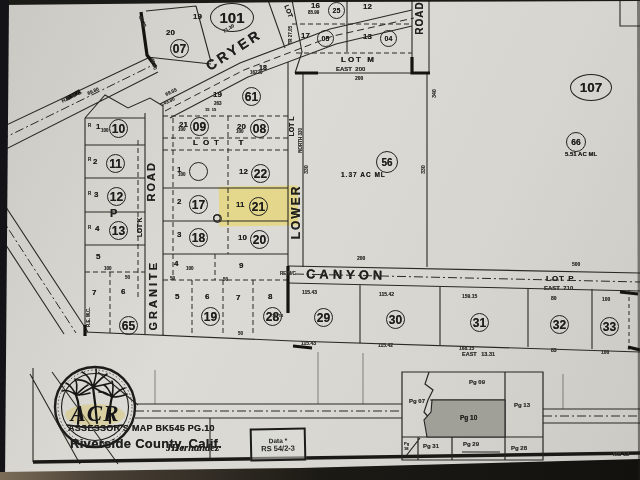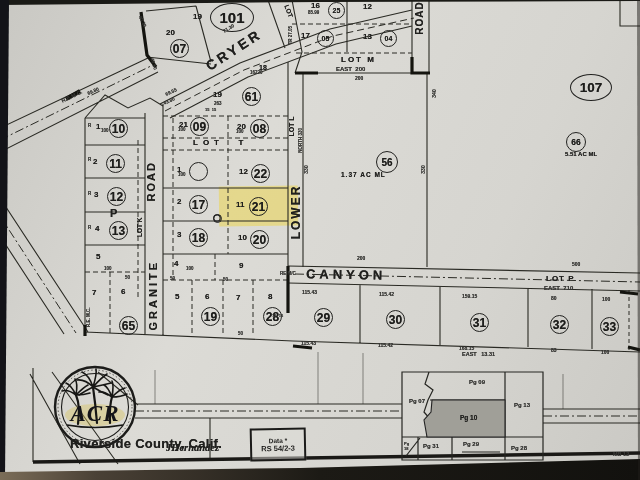--- a/index.html
+++ b/index.html
@@ -220,20 +220,21 @@
   <span class="lbl dim" style="left:409px;top:398px;font-size:6px">Pg 07</span>
   <span class="lbl dim" style="left:469px;top:379px;font-size:6px">Pg 09</span>
   <span class="lbl dim" style="left:514px;top:402px;font-size:6px">Pg 13</span>
   <span class="lbl" style="left:460px;top:415px;font-size:6.5px">Pg 10</span>
   <span class="lbl dim" style="left:404px;top:442px;width:10px;font-size:4px;line-height:1.2;white-space:normal">Pg 18</span>
   <span class="lbl dim" style="left:423px;top:443px;font-size:6px">Pg 31</span>
   <span class="lbl dim" style="left:463px;top:441px;font-size:6px">Pg 29</span>
   <span class="lbl dim" style="left:511px;top:445px;font-size:6px">Pg 28</span>
   <span class="lbl dim" style="left:613px;top:452px;font-size:5.5px">MB 12</span>
 
+  <span class="lbl" style="left:68px;top:424px;font-size:9px;letter-spacing:.3px">ASSESSOR'S MAP BK545 PG.10</span>
   <span class="lbl" style="left:70px;top:437px;font-size:13px;letter-spacing:.3px">Riverside County, Calif.</span>
   <span class="lbl" style="left:166px;top:443px;font-size:10.5px;font-style:italic;font-family:'Liberation Serif',serif">JHernandez</span>
   <div class="databox">
     <span class="l1">Data *</span>
     <span class="l2">RS 54/2-3</span>
   </div>
 
   <div class="marker" style="left:213px;top:214px"></div>
 
   <svg class="edges" width="640" height="480" viewBox="0 0 640 480">

